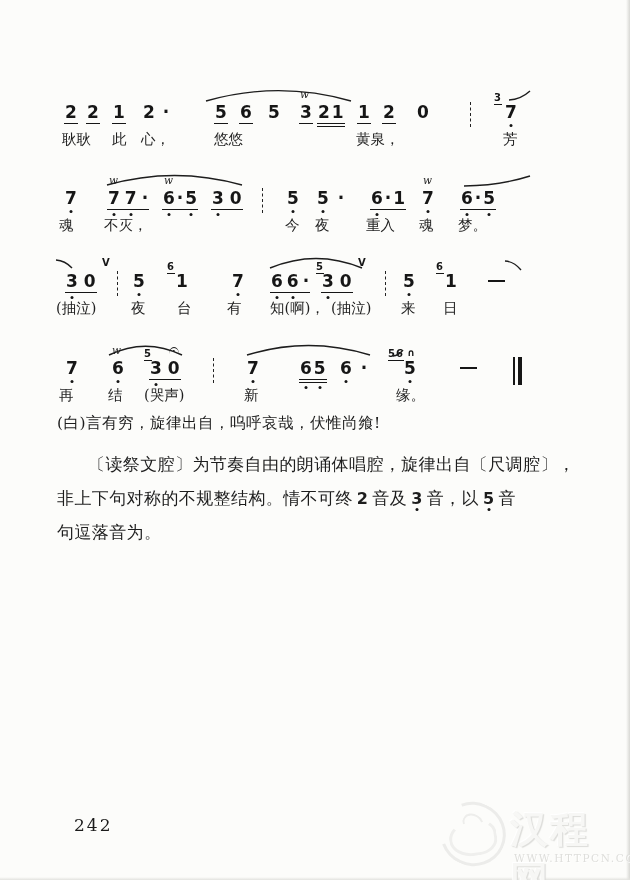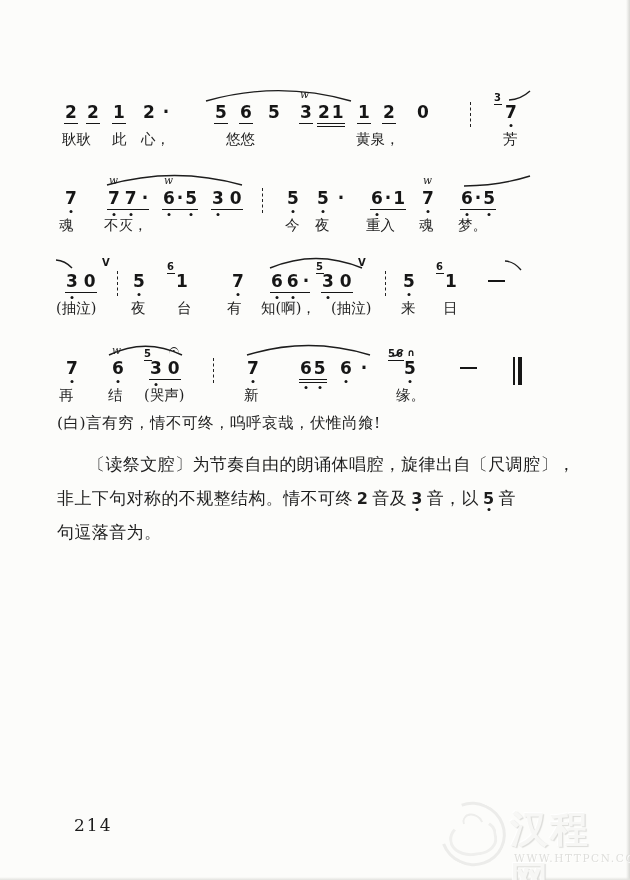--- a/index.html
+++ b/index.html
@@ -99,21 +99,21 @@
       <span class="cell" style="left: 505px;"><span class="txt"><span class="ch">7<span class="ld" style="bottom: -6px;"></span></span></span><span class="grace" style="left: -11px;">3</span></span>
       <svg width="147" height="14" class="arc" style="left: 205px; top: -16px;">
         <path d="M1,13 Q 73.5,-7.700000000000001 146,13" fill="none" stroke="#1d1d1d" stroke-width="1.4"></path>
       </svg>
       <svg width="23" height="11" class="arc" style="left: 508px; top: -14px;">
         <path d="M1,10 Q 12.65,9.5 22,1" fill="none" stroke="#1d1d1d" stroke-width="1.4"></path>
       </svg>
       <span class="lyr" style="left: 62px;">耿耿</span>
       <span class="lyr" style="left: 112px;">此</span>
       <span class="lyr" style="left: 141px;">心，</span>
-      <span class="lyr" style="left: 226px;">悠悠</span>
+      <span class="lyr" style="left: 214px;">悠悠</span>
       <span class="lyr" style="left: 356px;">黄泉，</span>
       <span class="lyr" style="left: 503px;">芳</span>
     </div>
     <div class="music-line" style="top: 190px;">
       <span class="cell" style="left: 65px;"><span class="txt"><span class="ch">7<span class="ld" style="bottom: -6px;"></span></span></span></span>
       <span class="cell" style="left: 108px;"><span class="txt"><span class="ch" style="margin-right: 5px;">7<span class="ld" style="bottom: -8.8px;"></span></span><span class="ch" style="margin-right: 5px;">7<span class="ld" style="bottom: -8.8px;"></span></span><span class="ch">·</span><div class="ul" style="bottom: -3px;"></div></span><span class="orn" style="left: 1px;">w</span></span>
       <span class="cell" style="left: 163px;"><span class="txt"><span class="ch" style="margin-right: 2px;">6<span class="ld" style="bottom: -8.8px;"></span></span><span class="ch" style="margin-right: 2px;">·</span><span class="ch">5<span class="ld" style="bottom: -8.8px;"></span></span><div class="ul" style="bottom: -3px;"></div></span><span class="orn" style="left: 1px;">w</span></span>
       <span class="cell" style="left: 212px;"><span class="txt"><span class="ch" style="margin-right: 6px;">3<span class="ld" style="bottom: -8.8px;"></span></span><span class="ch">0</span><div class="ul" style="bottom: -3px;"></div></span></span>
       <div class="bar-dashed" style="left: 262px;"></div>
       <span class="cell" style="left: 287px;"><span class="txt"><span class="ch">5<span class="ld" style="bottom: -6px;"></span></span></span></span>
@@ -153,21 +153,21 @@
       <svg width="94" height="13" class="arc" style="left: 269px; top: -17px;">
         <path d="M1,12 Q 47,-7.15 93,12" fill="none" stroke="#1d1d1d" stroke-width="1.4"></path>
       </svg>
       <svg width="18" height="11" class="arc" style="left: 504px; top: -13px;">
         <path d="M1,1 Q 9.9,1.5 17,10" fill="none" stroke="#1d1d1d" stroke-width="1.4"></path>
       </svg>
       <span class="lyr" style="left: 56px;">(抽泣)</span>
       <span class="lyr" style="left: 131px;">夜</span>
       <span class="lyr" style="left: 177px;">台</span>
       <span class="lyr" style="left: 227px;">有</span>
-      <span class="lyr" style="left: 261px;">知(啊)，</span>
+      <span class="lyr" style="left: 270px;">知(啊)，</span>
       <span class="lyr" style="left: 331px;">(抽泣)</span>
       <span class="lyr" style="left: 401px;">来</span>
       <span class="lyr" style="left: 443px;">日</span>
     </div>
     <div class="music-line" style="top: 360px;">
       <span class="cell" style="left: 66px;"><span class="txt"><span class="ch">7<span class="ld" style="bottom: -6px;"></span></span></span></span>
       <span class="cell" style="left: 112px;"><span class="txt"><span class="ch">6<span class="ld" style="bottom: -6px;"></span></span></span><span class="orn" style="left: 0px;">w</span></span>
       <span class="cell" style="left: 150px;"><span class="txt"><span class="ch" style="margin-right: 6px;">3<span class="ld" style="bottom: -8.8px;"></span></span><span class="ch">0<span class="ferm"></span></span><div class="ul" style="bottom: -3px;"></div></span><span class="grace" style="left: -6px;">5</span></span>
       <div class="bar-dashed" style="left: 213px;"></div>
       <span class="cell" style="left: 247px;"><span class="txt"><span class="ch">7<span class="ld" style="bottom: -6px;"></span></span></span></span>
@@ -189,29 +189,29 @@
         <path d="M1,7 Q 6.6000000000000005,6.5 11,1" fill="none" stroke="#1d1d1d" stroke-width="1.4"></path>
       </svg>
       <span class="lyr" style="left: 59px;">再</span>
       <span class="lyr" style="left: 108px;">结</span>
       <span class="lyr" style="left: 144px;">(哭声)</span>
       <span class="lyr" style="left: 244px;">新</span>
       <span class="lyr" style="left: 396px;">缘。</span>
     </div>
   </div>
 
-<div class="spoken">(白)言有穷，情不可终，呜呼哀哉，伏惟尚飨!</div>
+<div class="spoken">(白)言有穷，旋律出自，呜呼哀哉，伏惟尚飨!</div>
 
 <div id="para-root">
     <div class="para-line" style="left: 88px; top: 456px;"><span>〔读祭文腔〕为节奏自由的朗诵体唱腔，旋律出自〔尺调腔〕，</span></div>
     <div class="para-line" style="left: 57px; top: 490px;"><span>非上下句对称的不规整结构。情不可终</span><span class="para-num">2</span><span>音及</span><span class="para-num">3<span class="ldot"></span></span><span>音，以</span><span class="para-num">5<span class="ldot"></span></span><span>音</span></div>
     <div class="para-line" style="left: 57px; top: 524px;"><span>句逗落音为。</span></div>
   </div>
 
-<div class="page-num">214</div>
+<div class="page-num">242</div>
 
 <div class="wm">
   <div class="wm-logo">
     <div class="wm-c1"></div>
     <div class="wm-c2"></div>
     <div class="wm-c3"></div>
   </div>
   <div class="wm-name">汉程网</div>
   <div class="wm-url">WWW.HTTPCN.COM</div>
 </div>

